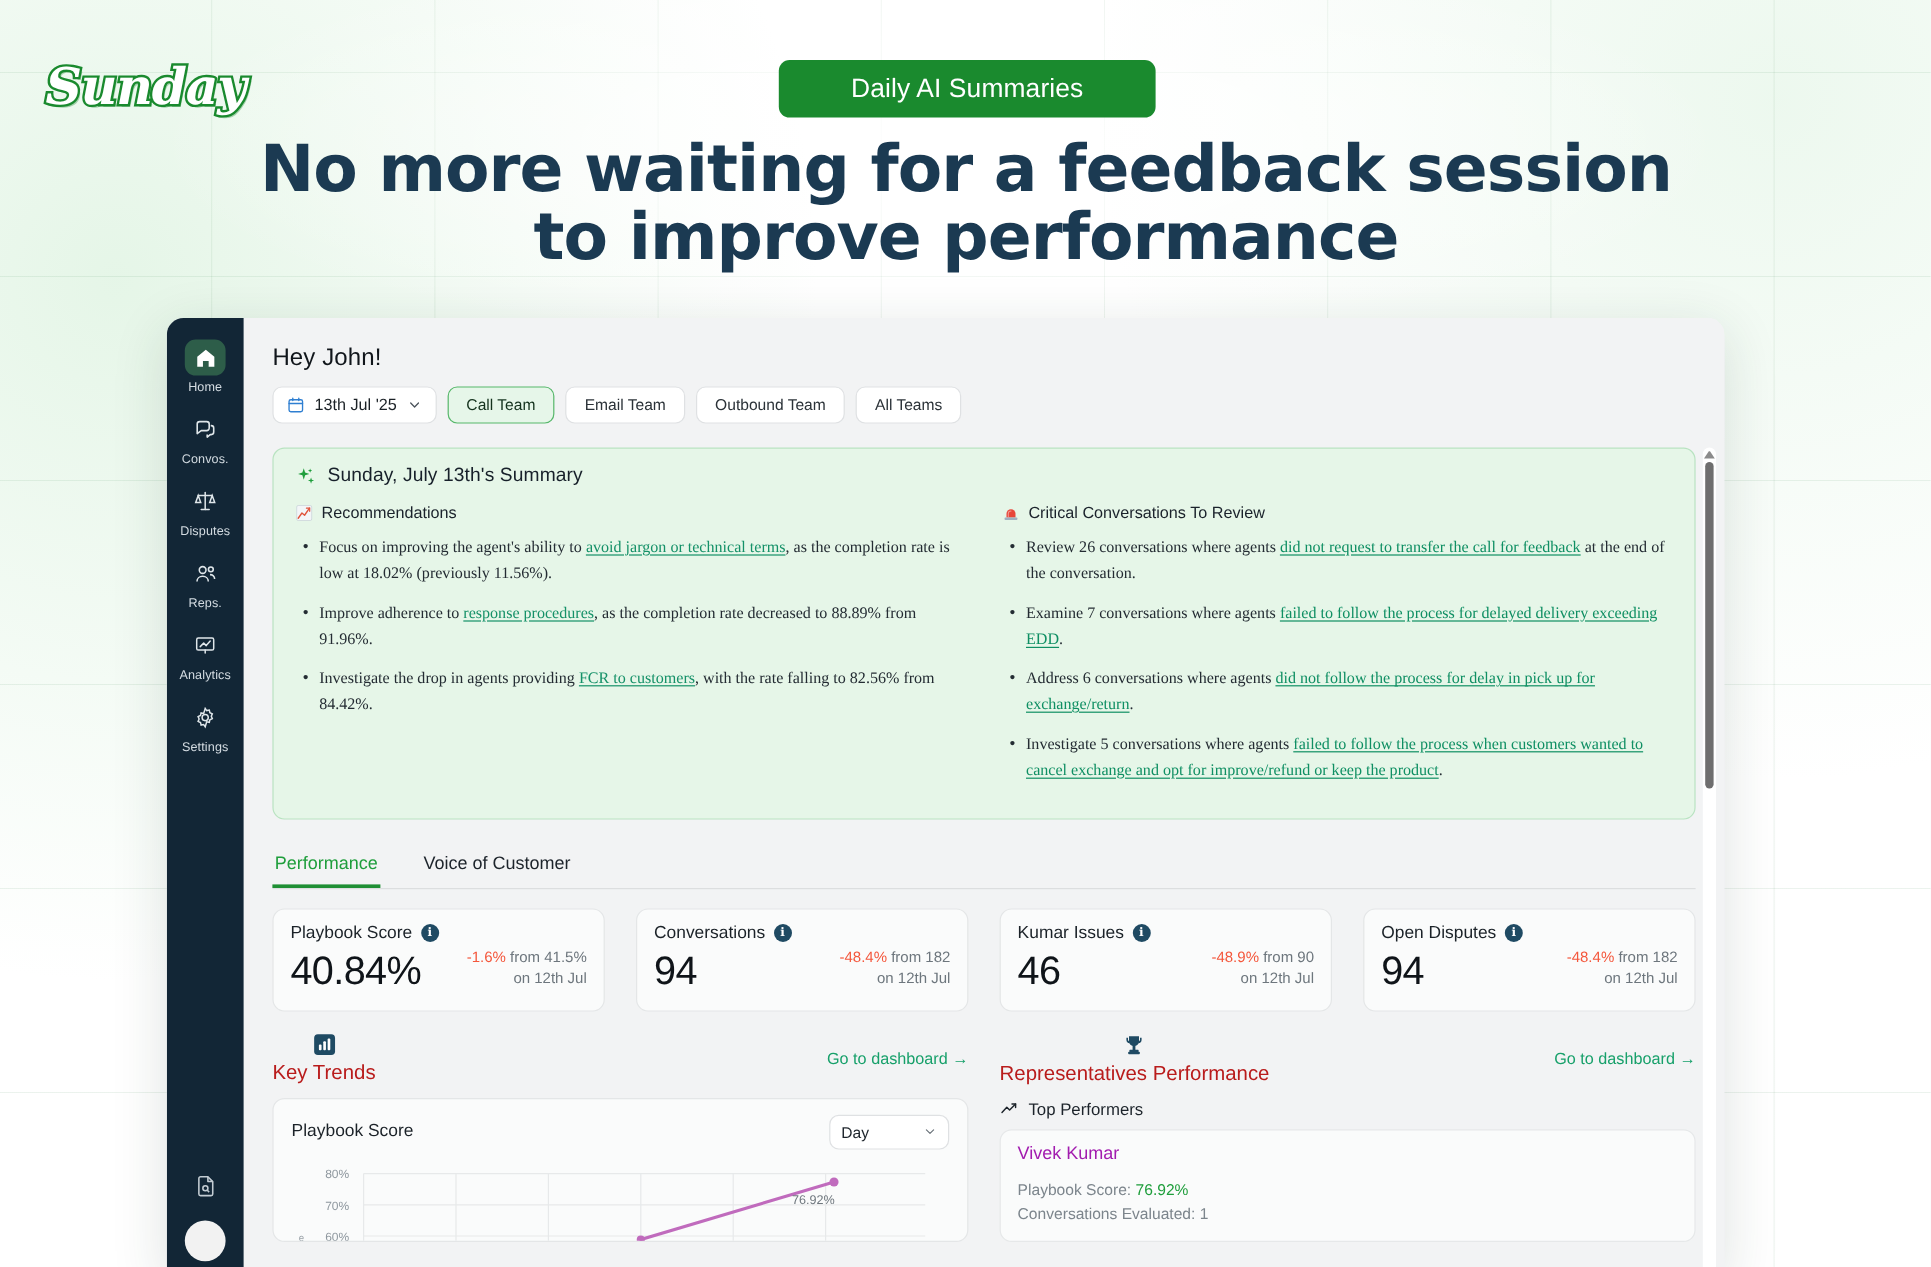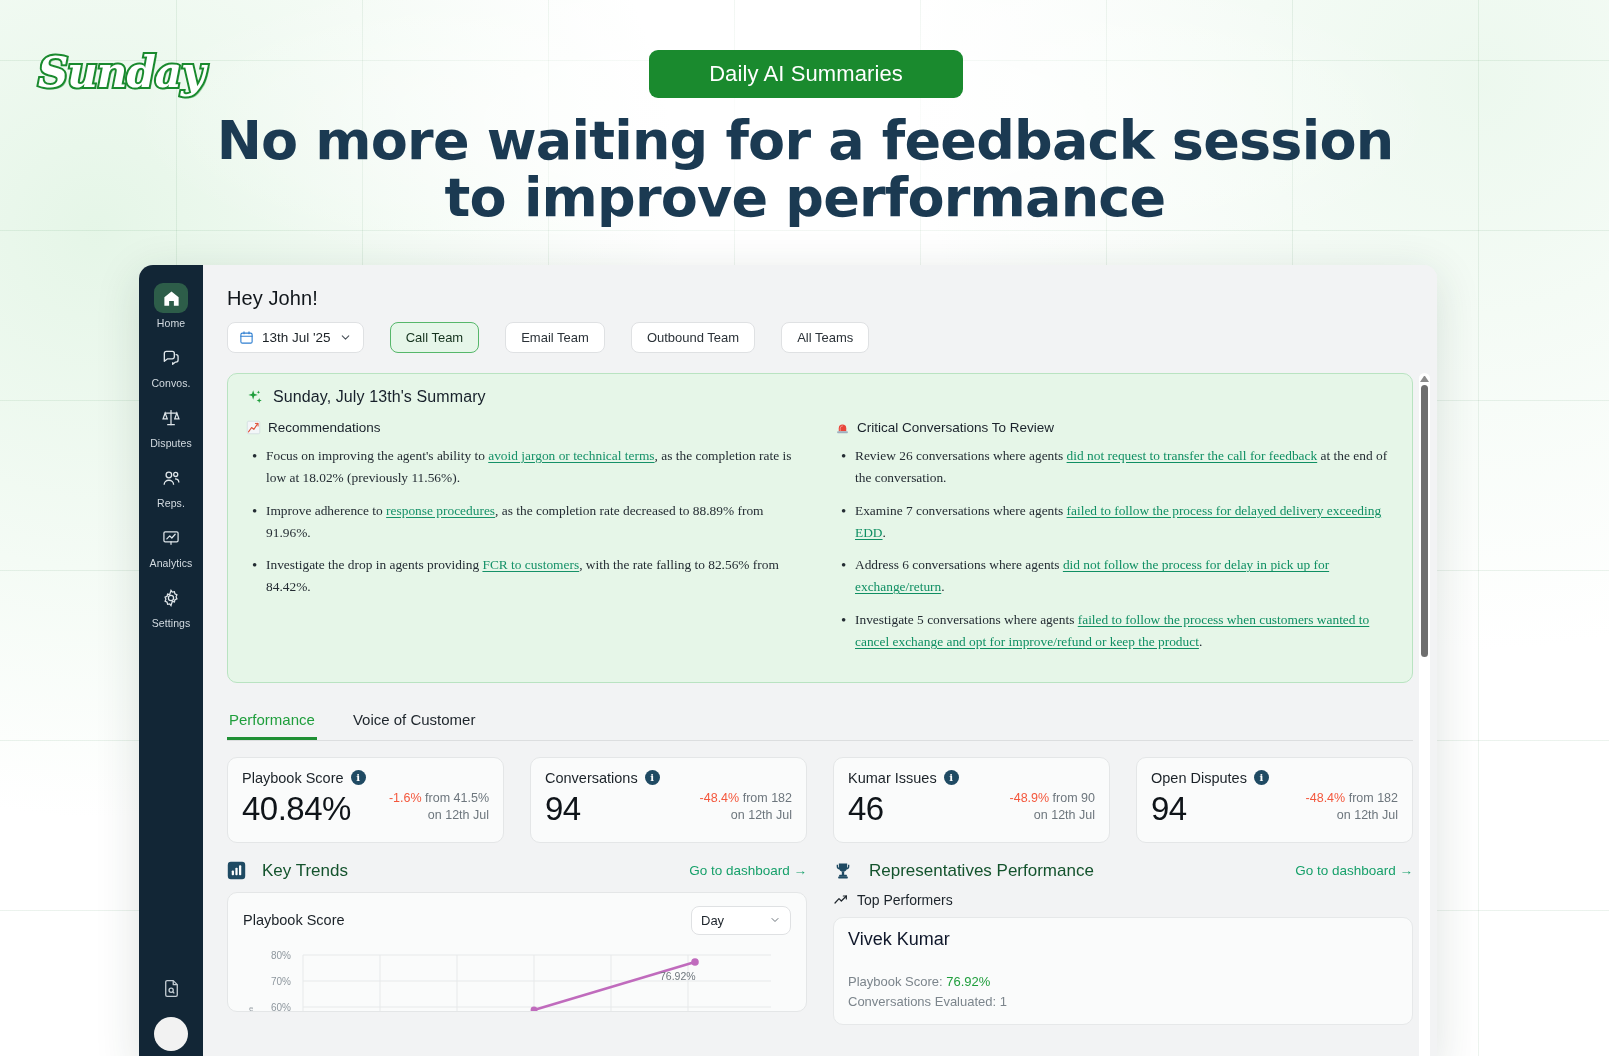--- a/index.html
+++ b/index.html
@@ -94,21 +94,21 @@
   .nav-label { font-size: 10.5px; color: #d3dbe1; margin-top: 4px; letter-spacing:.1px; }
   .sidebar-bottom { position: absolute; bottom: 14px; left:0; width:100%;
     display:flex; flex-direction:column; align-items:center; gap: 14px; }
   .avatar { width: 34px; height: 34px; border-radius: 50%; background: #f2f2f2; }
 
   
   .main { flex: 1; display: flex; flex-direction: column; min-width: 0; background:#f2f3f4; }
 
   .topbar { padding: 22px 24px 12px 24px; background:#f2f3f4; }
   .greeting { font-size: 20px; color: #11161b; margin-bottom: 12px; letter-spacing:.1px;}
-  .filters { display: flex; align-items: center; gap: 26px; }
+  .filters { display: flex; align-items: center; gap: 9px; }
   .datepill {
     height: 31px; padding: 0 11px; background: #fff; border: 1px solid #dfe1e3;
     border-radius: 8px; display: flex; align-items: center; gap: 8px;
     font-size: 13.5px; color: #1b2126; cursor: pointer;
   }
   .pill {
     height: 31px; padding: 0 15px; background: #fff; border: 1px solid #dfe1e3;
     border-radius: 8px; display: flex; align-items: center;
     font-size: 13px; color: #2b3238; cursor: pointer;
   }
@@ -170,36 +170,36 @@
   .info-dot {
     width: 15px; height: 15px; border-radius: 50%; background: #1f4a63;
     color: #fff; font-size: 10px; font-weight: 700; font-family: "DejaVu Serif", serif;
     display: flex; align-items: center; justify-content: center; flex: 0 0 15px;
   }
 
   
   .lower { display: flex; gap: 26px; margin-top: 18px; }
   .lower-col { flex: 1; min-width: 0; }
   .section-head { display: flex; align-items: center; justify-content: space-between; margin-bottom: 11px; }
-  .section-title { display: flex; align-items: center; gap: 16px; font-size: 17px; color: #14532d; }
+  .section-title { display: flex; align-items: center; gap: 4px; font-size: 17px; color: #b91c1c; flex-direction: column; }
   .go-link { font-size: 13.5px; color: #17a06a; cursor: pointer; }
 
   .chartcard { background:#fafbfb; border:1px solid #e4e6e7; border-radius:10px; padding: 13px 15px 0 15px; height: 120px; overflow:hidden;}
   .chartcard-head { display:flex; align-items:center; justify-content:space-between; }
   .chart-name { font-size: 14.5px; color: #1b2228; }
   .day-select {
     width: 100px; height: 29px; background:#fff; border:1px solid #dfe1e3; border-radius:8px;
     display:flex; align-items:center; justify-content:space-between; padding: 0 9px;
     font-size: 13px; color:#1d242b; cursor:pointer;
   }
   .plot { position: relative; margin-top: 12px; height: 70px; }
 
   .toplabel { display:flex; align-items:center; gap:8px; font-size: 14px; color:#1d242b; margin-bottom: 9px; }
   .perfcard { background:#fafbfb; border:1px solid #e6e8e9; border-radius:10px; padding: 11px 14px 12px 14px;}
-  .perf-name { font-size: 18px; color:#0f172a; margin-bottom: 22px;}
+  .perf-name { font-size: 15px; color:#a21caf; margin-bottom: 12px;}
   .perf-row { font-size: 13px; color:#7c858c; line-height: 1.55; }
   .perf-row span.score { color: #1f9e3c; }
 
   svg { display:block; }
 </style>
 </head>
 <body>
 
 <div class="bg-tint"></div>
 <div class="bg-grid"></div>

